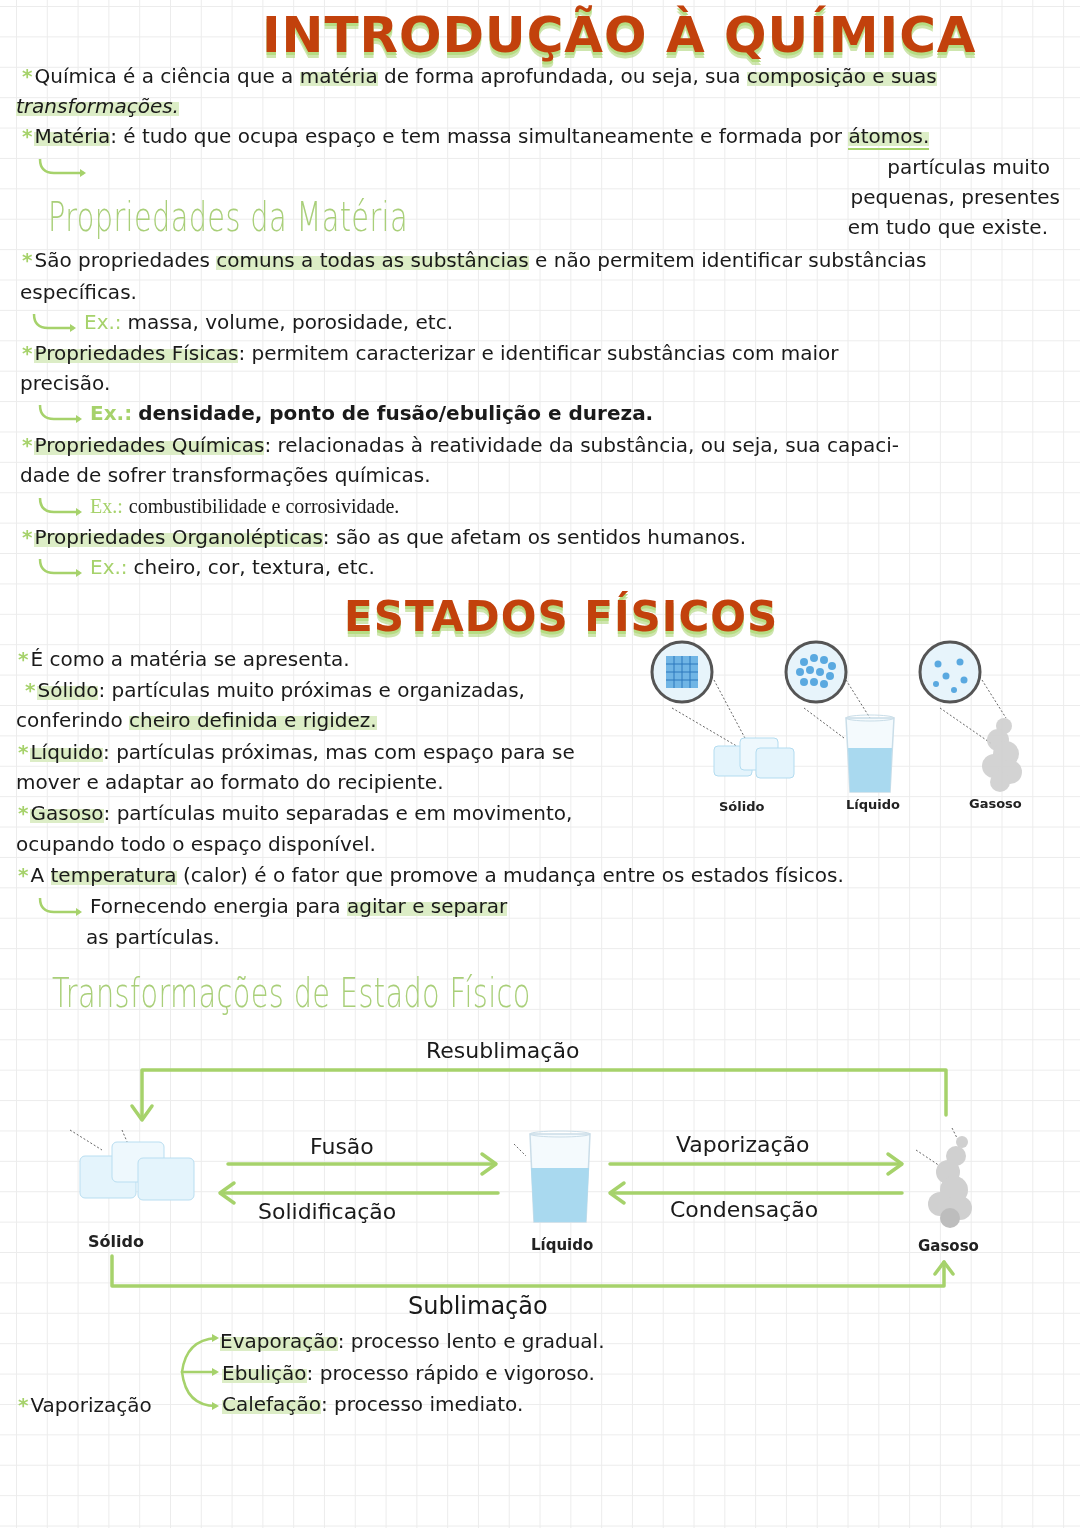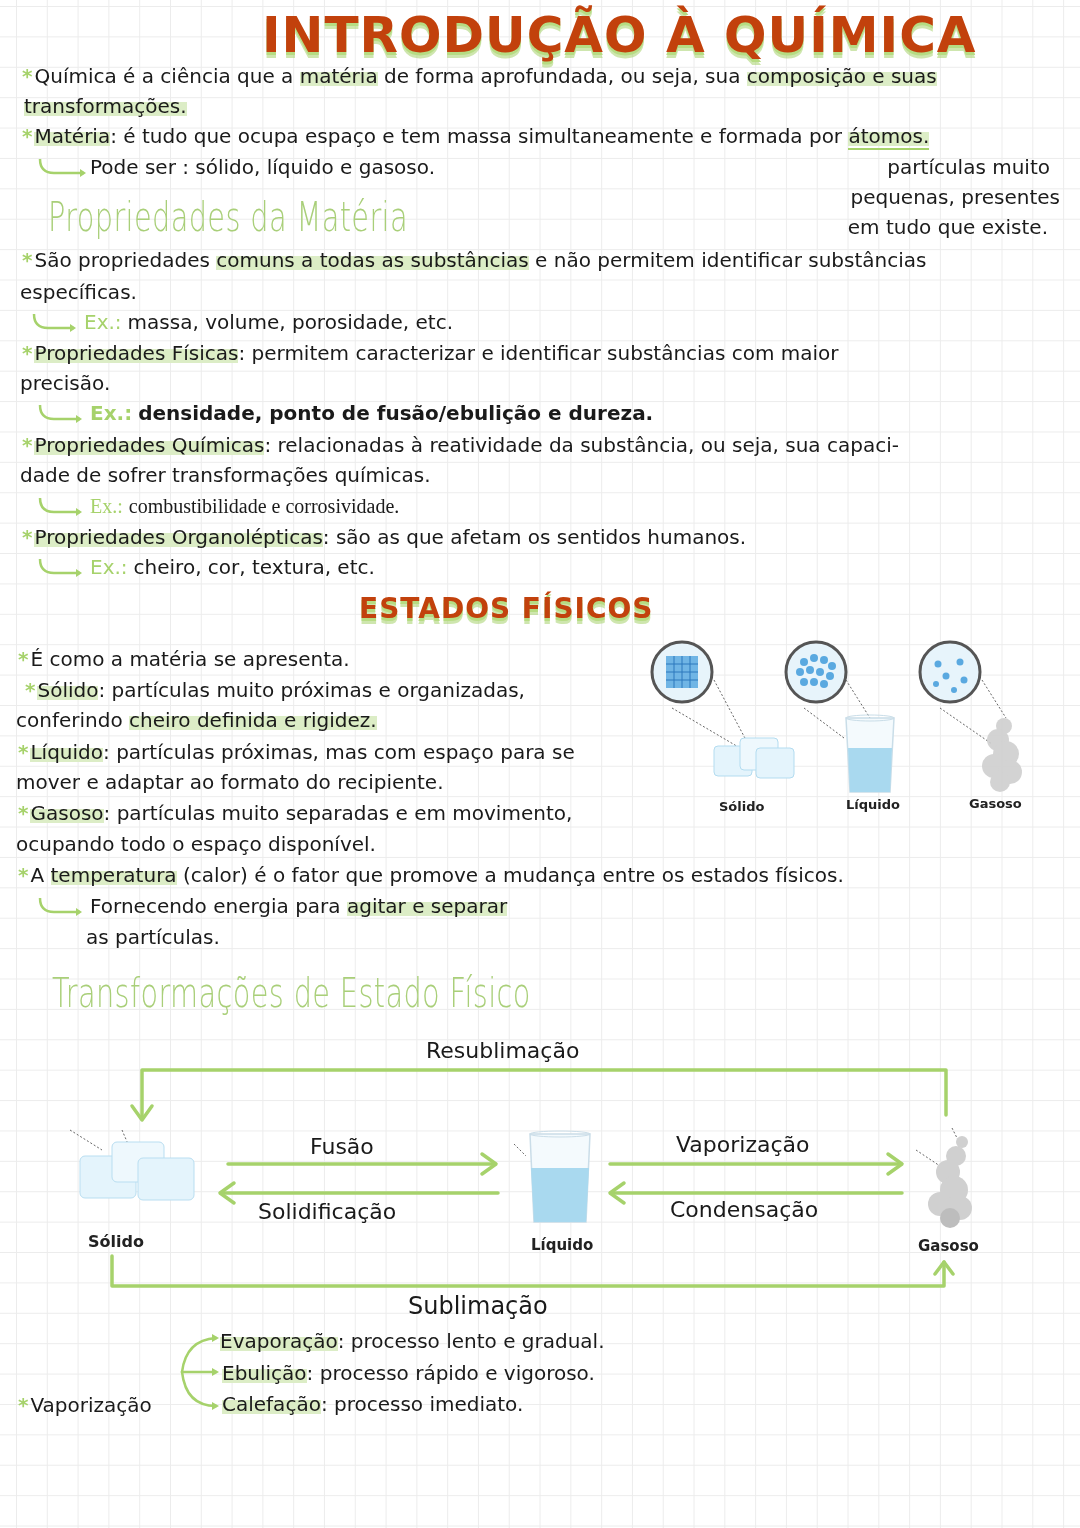--- a/index.html
+++ b/index.html
@@ -63,31 +63,31 @@
   svg { overflow: visible; }
 </style>
 </head>
 <body>
 
 <div class="abs title-big" style="left:262px; top:6px; font-size:50px;">INTRODUÇÃO À QUÍMICA</div>
 
 <div class="abs line" style="left:22px; top:61px;">
   <span class="bullet">*</span><span>Química é a ciência que a </span><span class="hl">matéria</span><span> de forma aprofundada, ou seja, sua </span><span class="hl">composição e suas</span>
 </div>
-<div class="abs line" style="left:24px; top:91px;">
+<div class="abs line" style="left:16px; top:91px;font-style:italic;">
   <span class="hl">transformações.</span>
 </div>
 <div class="abs line" style="left:22px; top:121px;">
   <span class="bullet">*</span><span class="hl">Matéria</span><span>: é tudo que ocupa espaço e tem massa simultaneamente e formada por </span><span class="hl" style="border-bottom:2px solid #a6d26b;">átomos.</span>
 </div>
 <div class="abs line" style="left:36px; top:152px;">
   <svg class="hook" viewBox="0 0 54 20">
       <path d="M4 0 Q4 14 18 14 L48 14" fill="none" stroke="#a6d26b" stroke-width="2.5"></path>
       <path d="M44 10 L50 14 L44 18" fill="#a6d26b"></path>
-    </svg><span>Pode ser : sólido, líquido e gasoso.</span>
+    </svg>
 </div>
 <div class="abs note-right" style="left:845px; top:152px; width:215px;">
   <div style="padding-right:10px;">partículas muito</div>
   <div>pequenas, presentes</div>
   <div style="padding-right:12px;">em tudo que existe.</div>
 </div>
 
 <div class="abs subtitle" style="left:48px; top:194px; font-size:40px;">Propriedades da Matéria</div>
 
 <div class="abs line" style="left:22px; top:245px;">
@@ -132,21 +132,21 @@
 <div class="abs line" style="left:22px; top:522px;">
   <span class="bullet">*</span><span class="hl">Propriedades Organolépticas</span><span>: são as que afetam os sentidos humanos.</span>
 </div>
 <div class="abs line" style="left:36px; top:552px;">
   <svg class="hook" viewBox="0 0 54 20">
       <path d="M4 0 Q4 14 18 14 L44 14" fill="none" stroke="#a6d26b" stroke-width="2.5"></path>
       <path d="M40 10 L46 14 L40 18" fill="#a6d26b"></path>
     </svg><span class="ex">Ex.:</span><span>cheiro, cor, textura, etc.</span>
 </div>
 
-<div class="abs title-big" style="left:359px; top:592px; font-size:28px;">ESTADOS FÍSICOS</div>
+<div class="abs title-big" style="left:344px; top:592px; font-size:42px;">ESTADOS FÍSICOS</div>
 
 <div class="abs line" style="left:18px; top:644px;">
   <span class="bullet">*</span><span>É como a matéria se apresenta.</span>
 </div>
 <div class="abs line" style="left:25px; top:675px;">
   <span class="bullet">*</span><span class="hl">Sólido</span><span>: partículas muito próximas e organizadas,</span>
 </div>
 <div class="abs line" style="left:16px; top:705px;">
   <span>conferindo </span><span class="hl">cheiro definida e rigidez.</span>
 </div>

